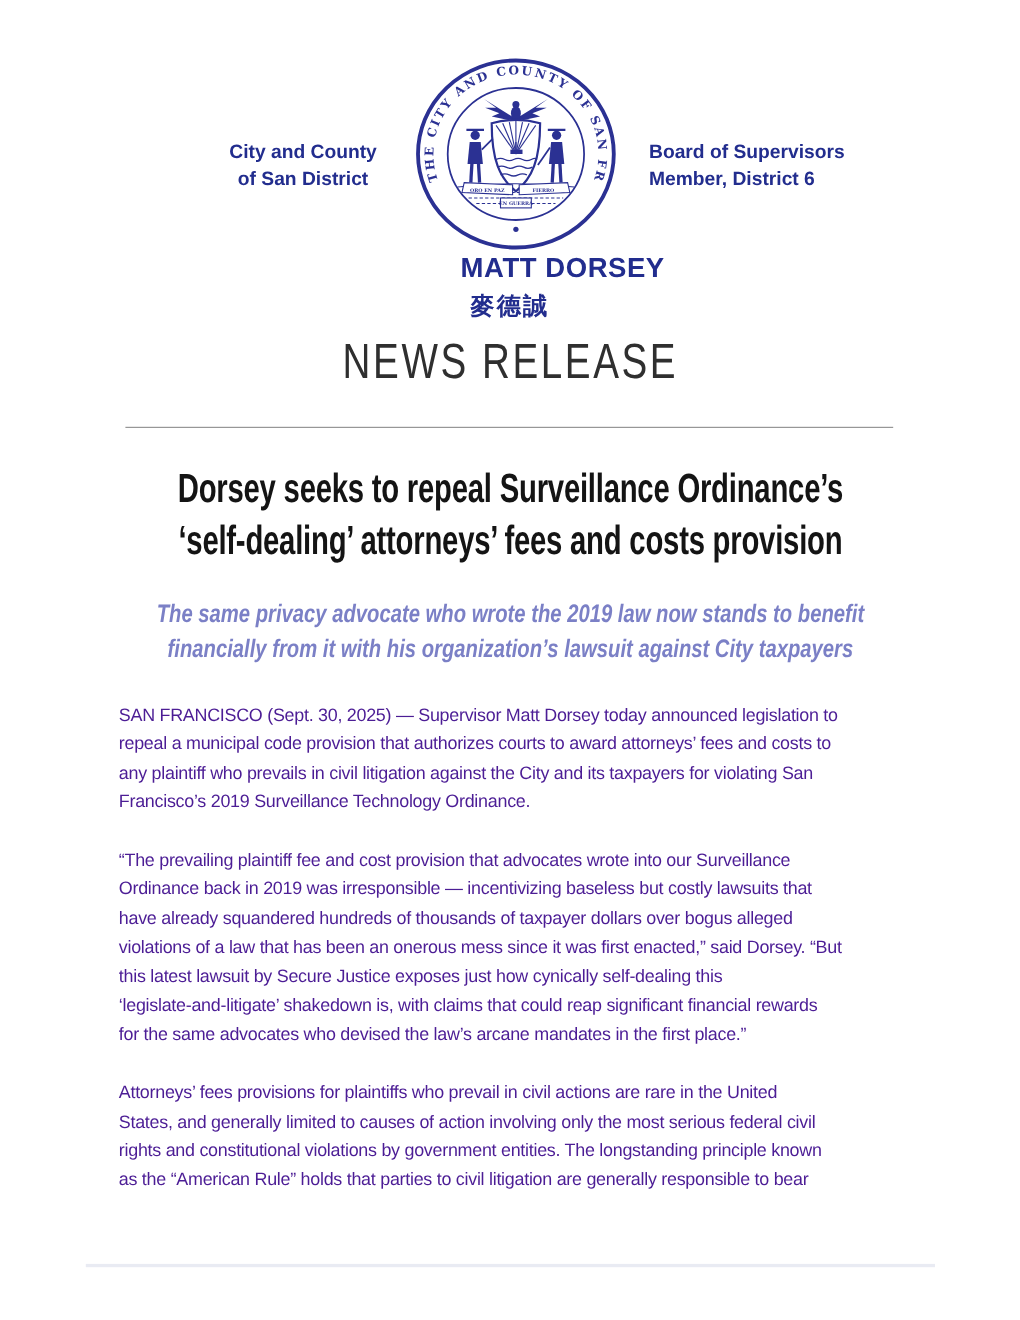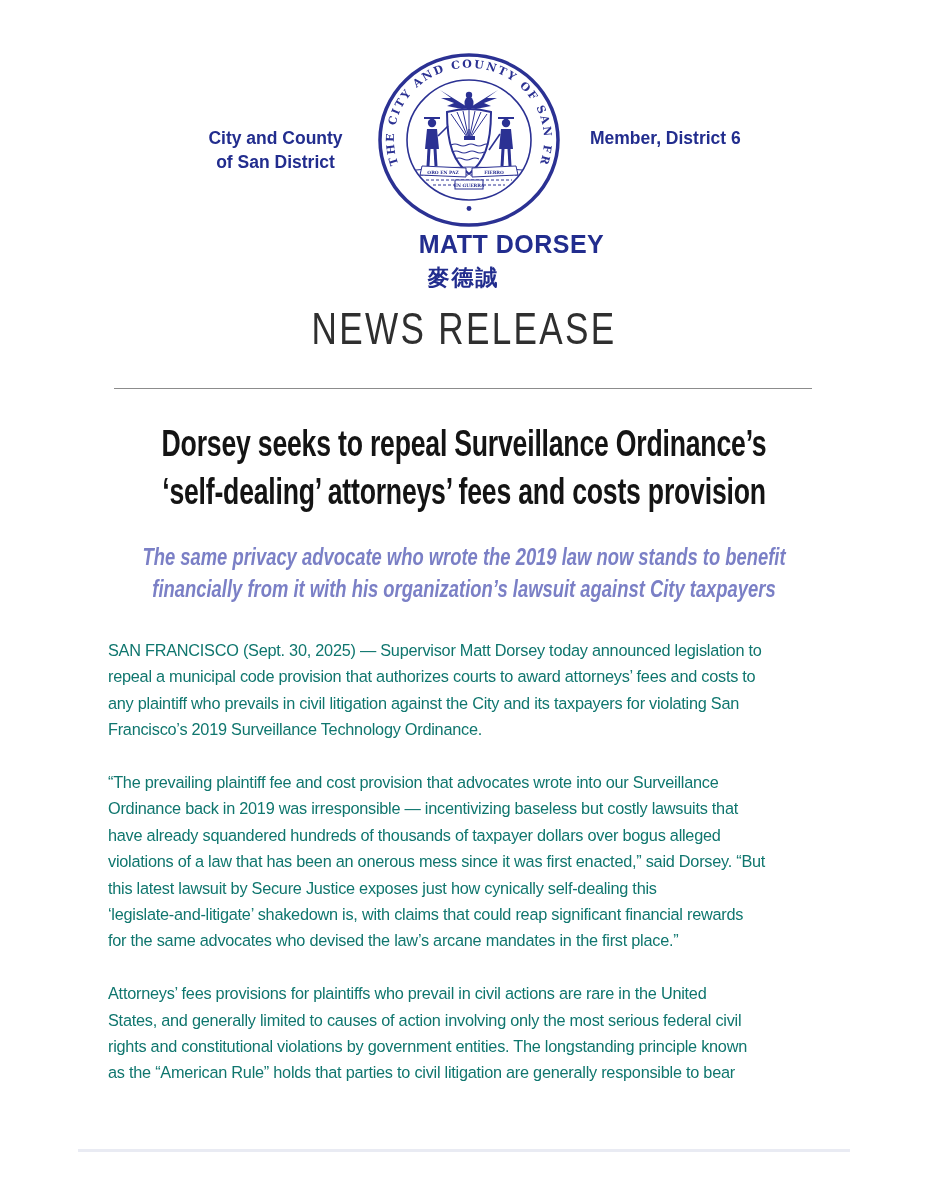--- a/index.html
+++ b/index.html
@@ -77,21 +77,21 @@
 
   
   .body-copy {
     position: absolute; top: 637px; left: 108px; width: 742px;
   }
   .para {
     white-space: pre-line;
     font-size: 16.3px;
     letter-spacing: -0.25px;
     line-height: 26.4px;
-    color: #0f766e;
+    color: #4c1d95;
     margin: 0 0 26.4px 0;
   }
 
   
   .footer-line {
     position: absolute; top: 1126px; left: 0; width: 100%;
     text-align: center;
     font-size: 13.5px; letter-spacing: -0.1px;
     color: #2e3a92;
   }
@@ -108,20 +108,21 @@
 <body>
 
 <div class="page">
 
   <div class="lh-side lh-left">
     <div>City and County</div>
     <div>of San District</div>
   </div>
 
   <div class="lh-side lh-right">
+    <div>Board of Supervisors</div>
     <div>Member, District 6</div>
   </div>
 
   <div class="seal-wrap">
     <svg viewBox="0 0 186 176" width="186" height="176" aria-hidden="true">
       <ellipse cx="93" cy="88" rx="89" ry="85" fill="#ffffff" stroke="#2b3193" stroke-width="3.5"></ellipse>
       <ellipse cx="93" cy="88" rx="62" ry="60" fill="none" stroke="#2b3193" stroke-width="1.6"></ellipse>
       <path id="sealTextPath" d="M 22.5 112.3 A 75 72 0 1 1 163.5 112.3" fill="none"></path>
       <text font-size="11" font-weight="bold" class="seal-navy" letter-spacing="2">
         <textPath href="#sealTextPath" startOffset="50%" text-anchor="middle">SEAL OF THE CITY AND COUNTY OF SAN FRANCISCO</textPath>

